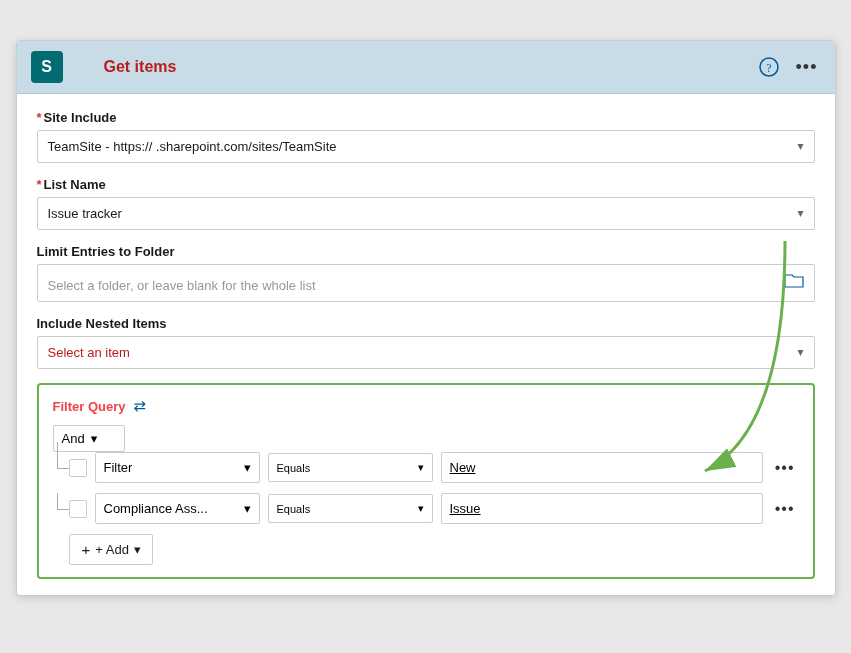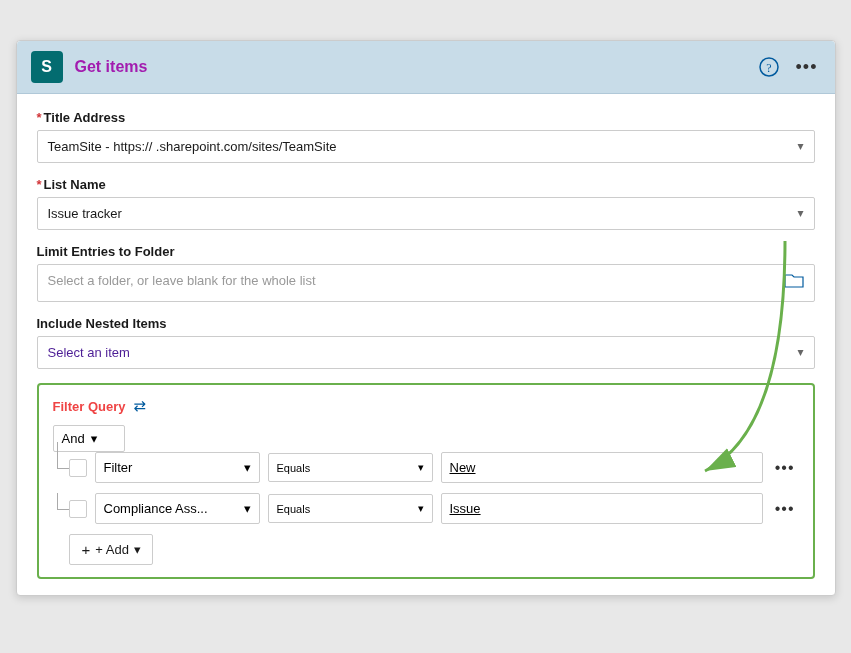--- a/index.html
+++ b/index.html
@@ -40,21 +40,22 @@
       color: #fff;
       font-weight: bold;
       font-size: 16px;
       margin-right: 12px;
       flex-shrink: 0;
     }
     .header-title {
       flex: 1;
       font-size: 16px;
       font-weight: 600;
-      color: #a21caf;
+      color: #b91c1c;
+      margin-left: 29px;
     }
     .header-actions {
       display: flex;
       align-items: center;
       gap: 10px;
     }
     .icon-btn {
       background: none;
       border: none;
       cursor: pointer;
@@ -98,21 +99,21 @@
     }
     .field-input {
       width: 100%;
       border: 1px solid #ccc;
       border-radius: 2px;
       padding: 8px 10px;
       font-size: 13px;
       color: #999;
       background: #fff;
       display: flex;
-      align-items: flex-start;
+      align-items: flex-end;
       justify-content: space-between;
     }
     .field-input .folder-icon {
       color: #005a9e;
       font-size: 16px;
     }
     .chevron-down {
       color: #666;
       font-size: 12px;
     }
@@ -290,21 +291,21 @@
         <button class="icon-btn" title="More options">
           <span style="font-size:18px;letter-spacing:1px;color:#333">•••</span>
         </button>
       </div>
     </div>
 
     <div class="card-body">
 
       <div class="field-group">
         <div class="field-label">
-          <span class="required">*</span><span>Title Address</span>
+          <span class="required">*</span><span>Site Include</span>
         </div>
         <div class="field-select">
           <span>TeamSite - https://            .sharepoint.com/sites/TeamSite</span>
           <span class="chevron-down">▾</span>
         </div>
       </div>
 
       <div class="field-group">
         <div class="field-label">
           <span class="required">*</span><span>List Name</span>
@@ -323,21 +324,21 @@
             <svg width="20" height="16" viewBox="0 0 20 16">
                 <path d="M1 2h7l2 2h9v10H1V2z" stroke="#005a9e" stroke-width="1.2" fill="none"></path>
               </svg>
           </span>
         </div>
       </div>
 
       <div class="field-group">
         <div class="field-label">Include Nested Items</div>
         <div class="field-select">
-          <span style="color:#4c1d95;">Select an item</span>
+          <span style="color:#b91c1c;">Select an item</span>
           <span class="chevron-down">▾</span>
         </div>
       </div>
 
       <div class="filter-query-section">
         <div class="filter-query-header">
           <span class="filter-query-label">Filter Query</span>
           <span class="swap-icon">⇄</span>
         </div>
 

